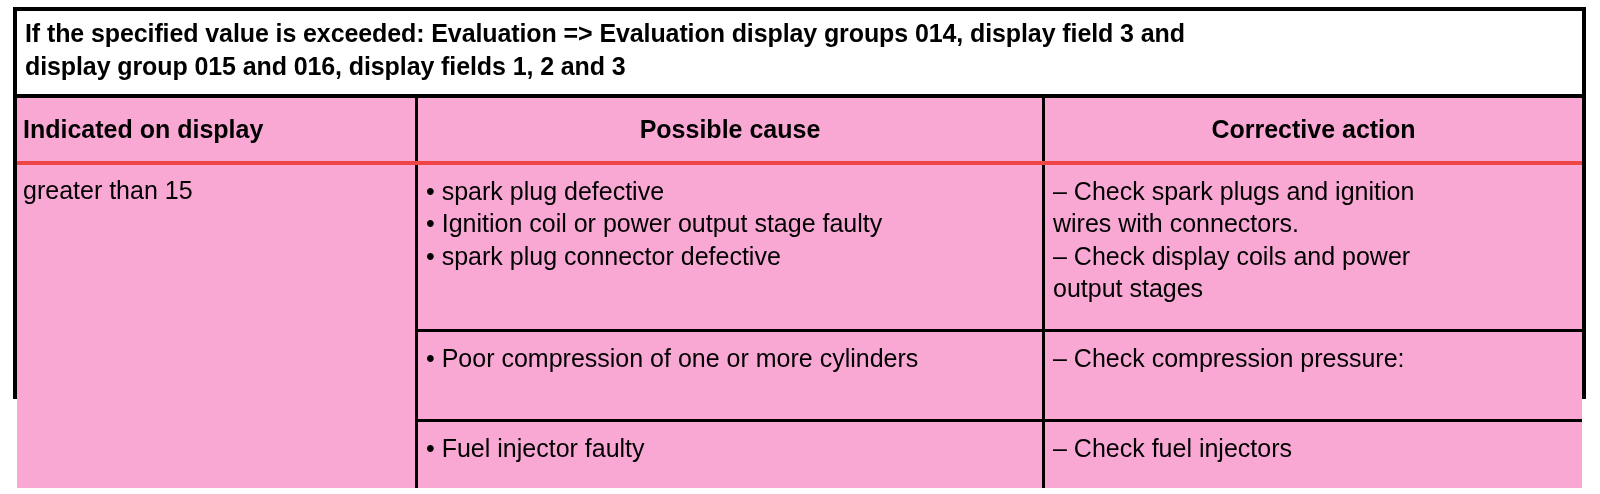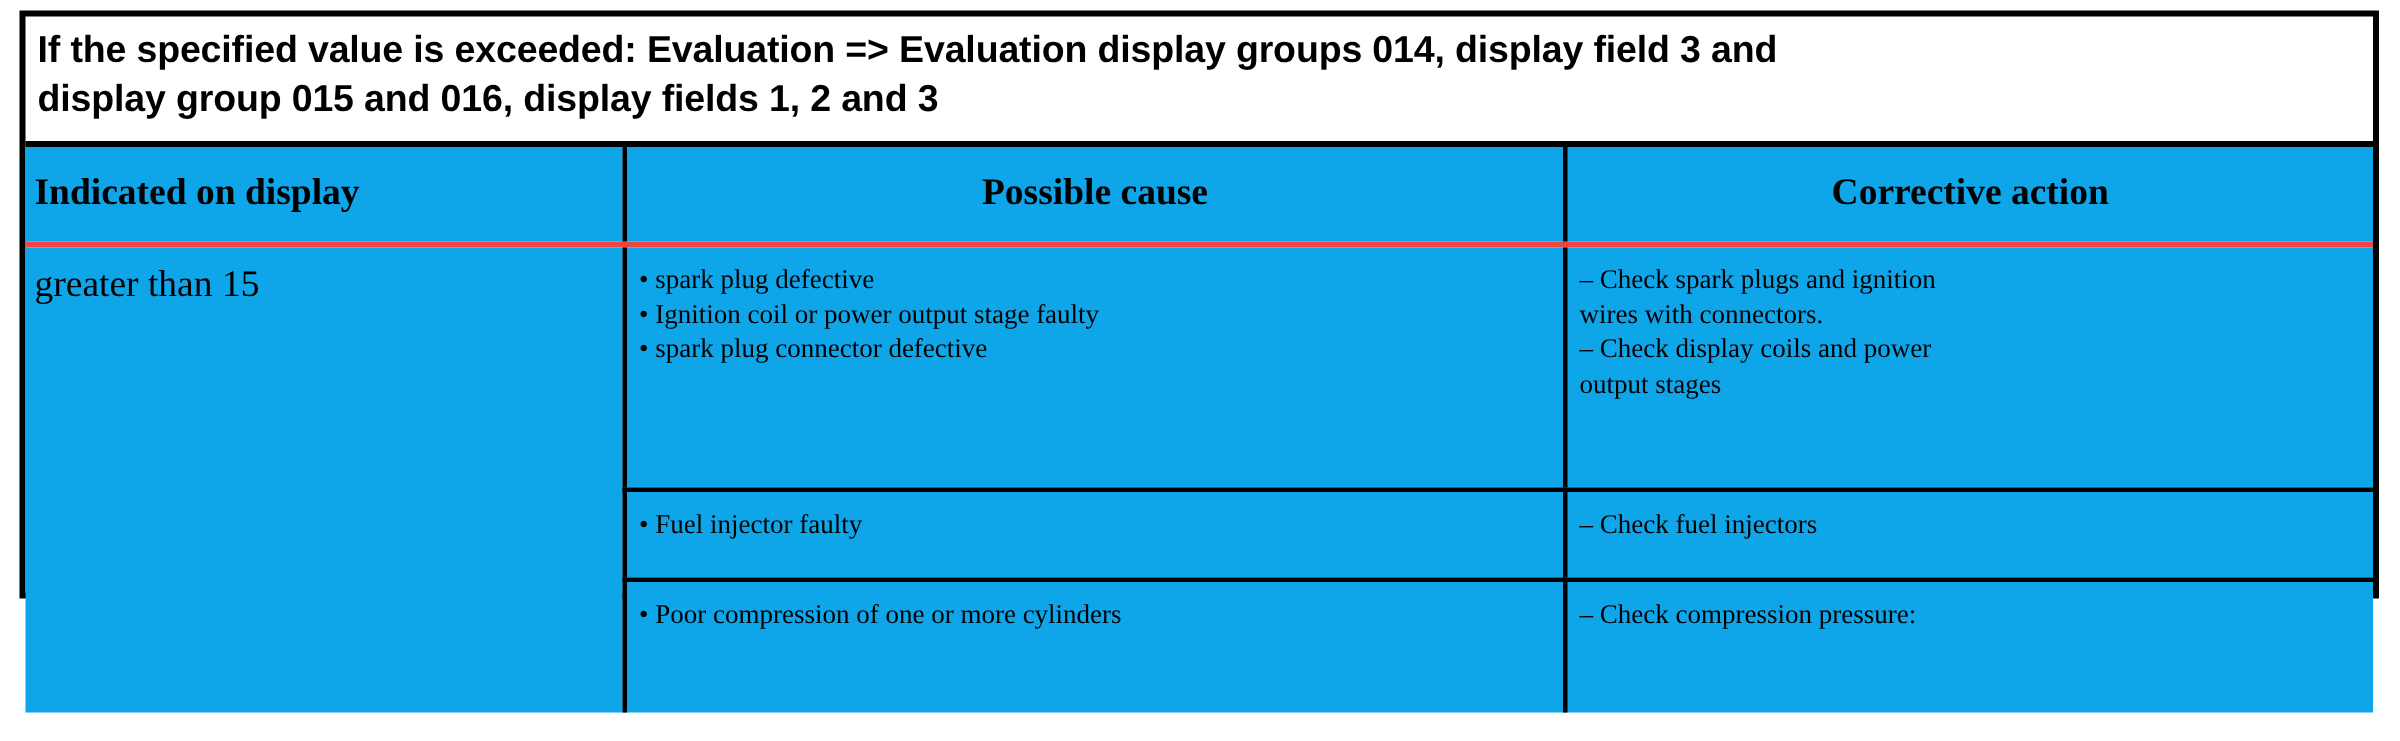--- a/index.html
+++ b/index.html
@@ -38,22 +38,21 @@
     line-height: 1.33;
     letter-spacing: -0.1px;
   }
   .row {
     display: flex;
     align-items: stretch;
   }
 
   .cell {
     box-sizing: border-box;
-    background: #0ea5e9;
-    font-family: Liberation Serif, serif;
+    background: #f9a8d4;
   }
   .col-1 { width: 398px; flex: 0 0 398px; }
   .col-2 { width: 627px; flex: 0 0 627px; }
   .col-3 { width: 540px; flex: 0 0 540px; }
 
   .vline-l { border-left: 3px solid #000000; }
 
   
   .head-row .cell {
     height: 63px;
@@ -79,21 +78,21 @@
     line-height: 1.2;
   }
   .body-right {
     flex: 1 1 auto;
   }
   .body-right .row + .row .cell {
     border-top: 3px solid #000000;
   }
   .item-cell {
     padding: 10px 8px 24px 8px;
-    font-size: 18px;
+    font-size: 25px;
     line-height: 1.30;
   }
   .item-cell .line {
     white-space: nowrap;
   }
   .r1 .item-cell { min-height: 160px; }
   .r2 .item-cell { min-height: 57px; }
   .r3 .item-cell { min-height: 90px; }
 </style>
 </head>
@@ -125,34 +124,34 @@
           <div class="line">• spark plug connector defective</div>
         </div>
         <div class="cell col-3 vline-l item-cell">
           <div class="line">– Check spark plugs and ignition</div>
           <div class="line">wires with connectors.</div>
           <div class="line">– Check display coils and power</div>
           <div class="line">output stages</div>
         </div>
       </div>
 
+      <div class="row r3">
+        <div class="cell col-2 vline-l item-cell">
+          <div class="line">• Poor compression of one or more cylinders</div>
+        </div>
+        <div class="cell col-3 vline-l item-cell">
+          <div class="line">– Check compression pressure:</div>
+        </div>
+      </div>
+
       <div class="row r2">
         <div class="cell col-2 vline-l item-cell">
           <div class="line">• Fuel injector faulty</div>
         </div>
         <div class="cell col-3 vline-l item-cell">
           <div class="line">– Check fuel injectors</div>
         </div>
       </div>
 
-      <div class="row r3">
-        <div class="cell col-2 vline-l item-cell">
-          <div class="line">• Poor compression of one or more cylinders</div>
-        </div>
-        <div class="cell col-3 vline-l item-cell">
-          <div class="line">– Check compression pressure:</div>
-        </div>
-      </div>
-
     </div>
   </div>
 
 </div>
 
 </body></html>

